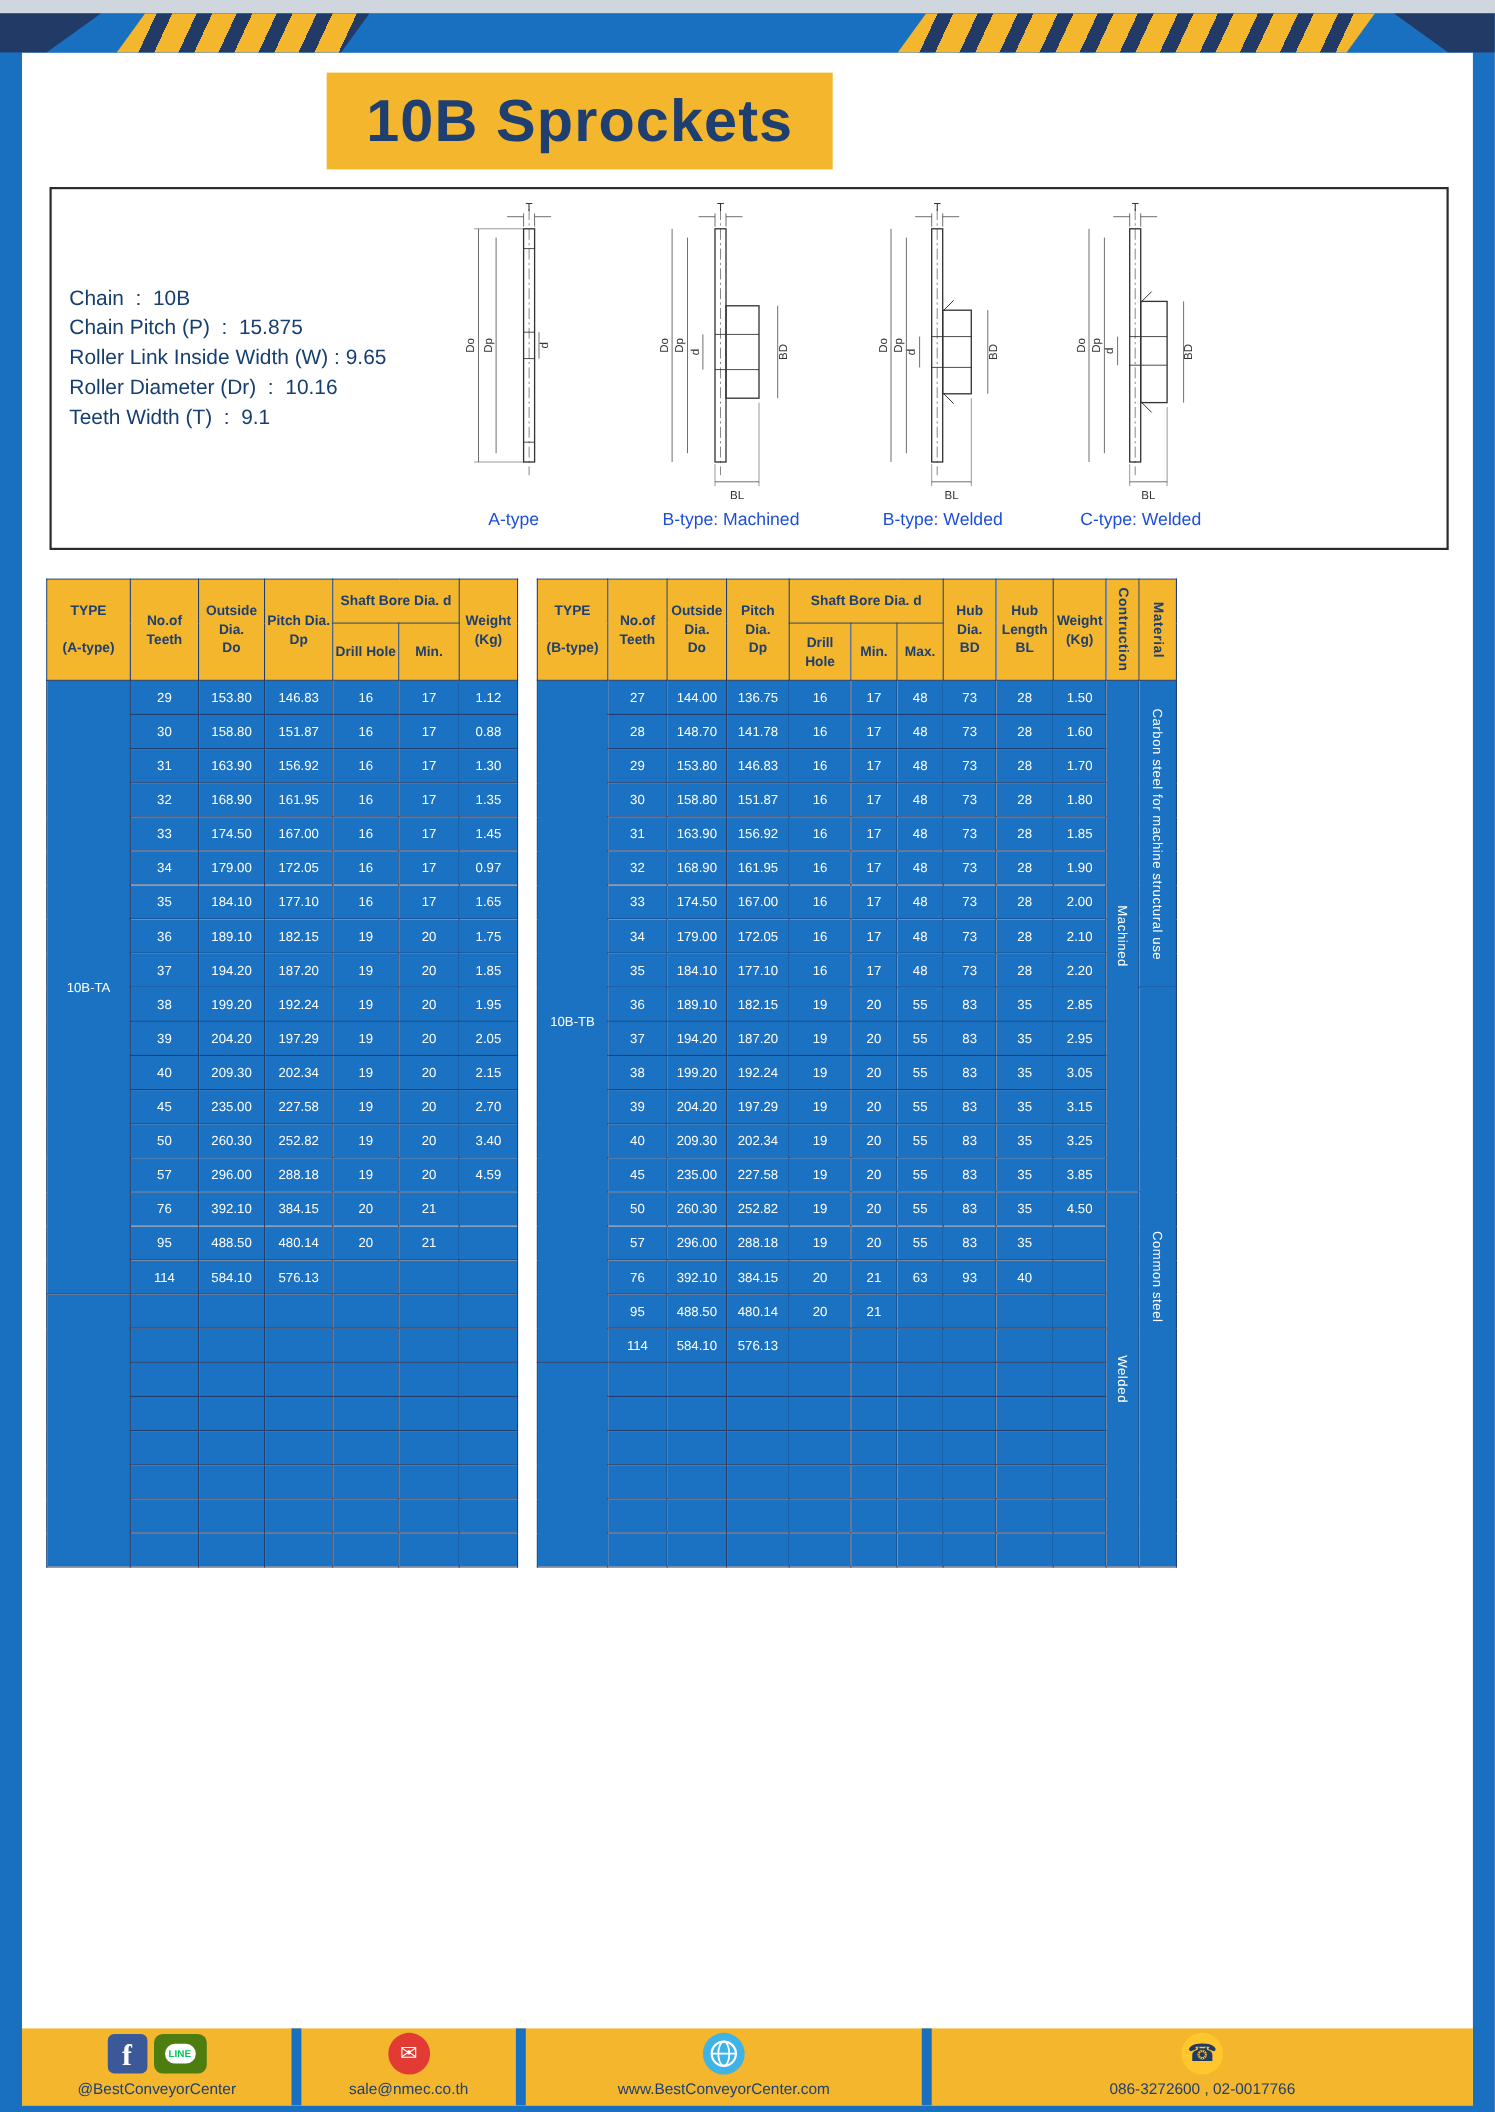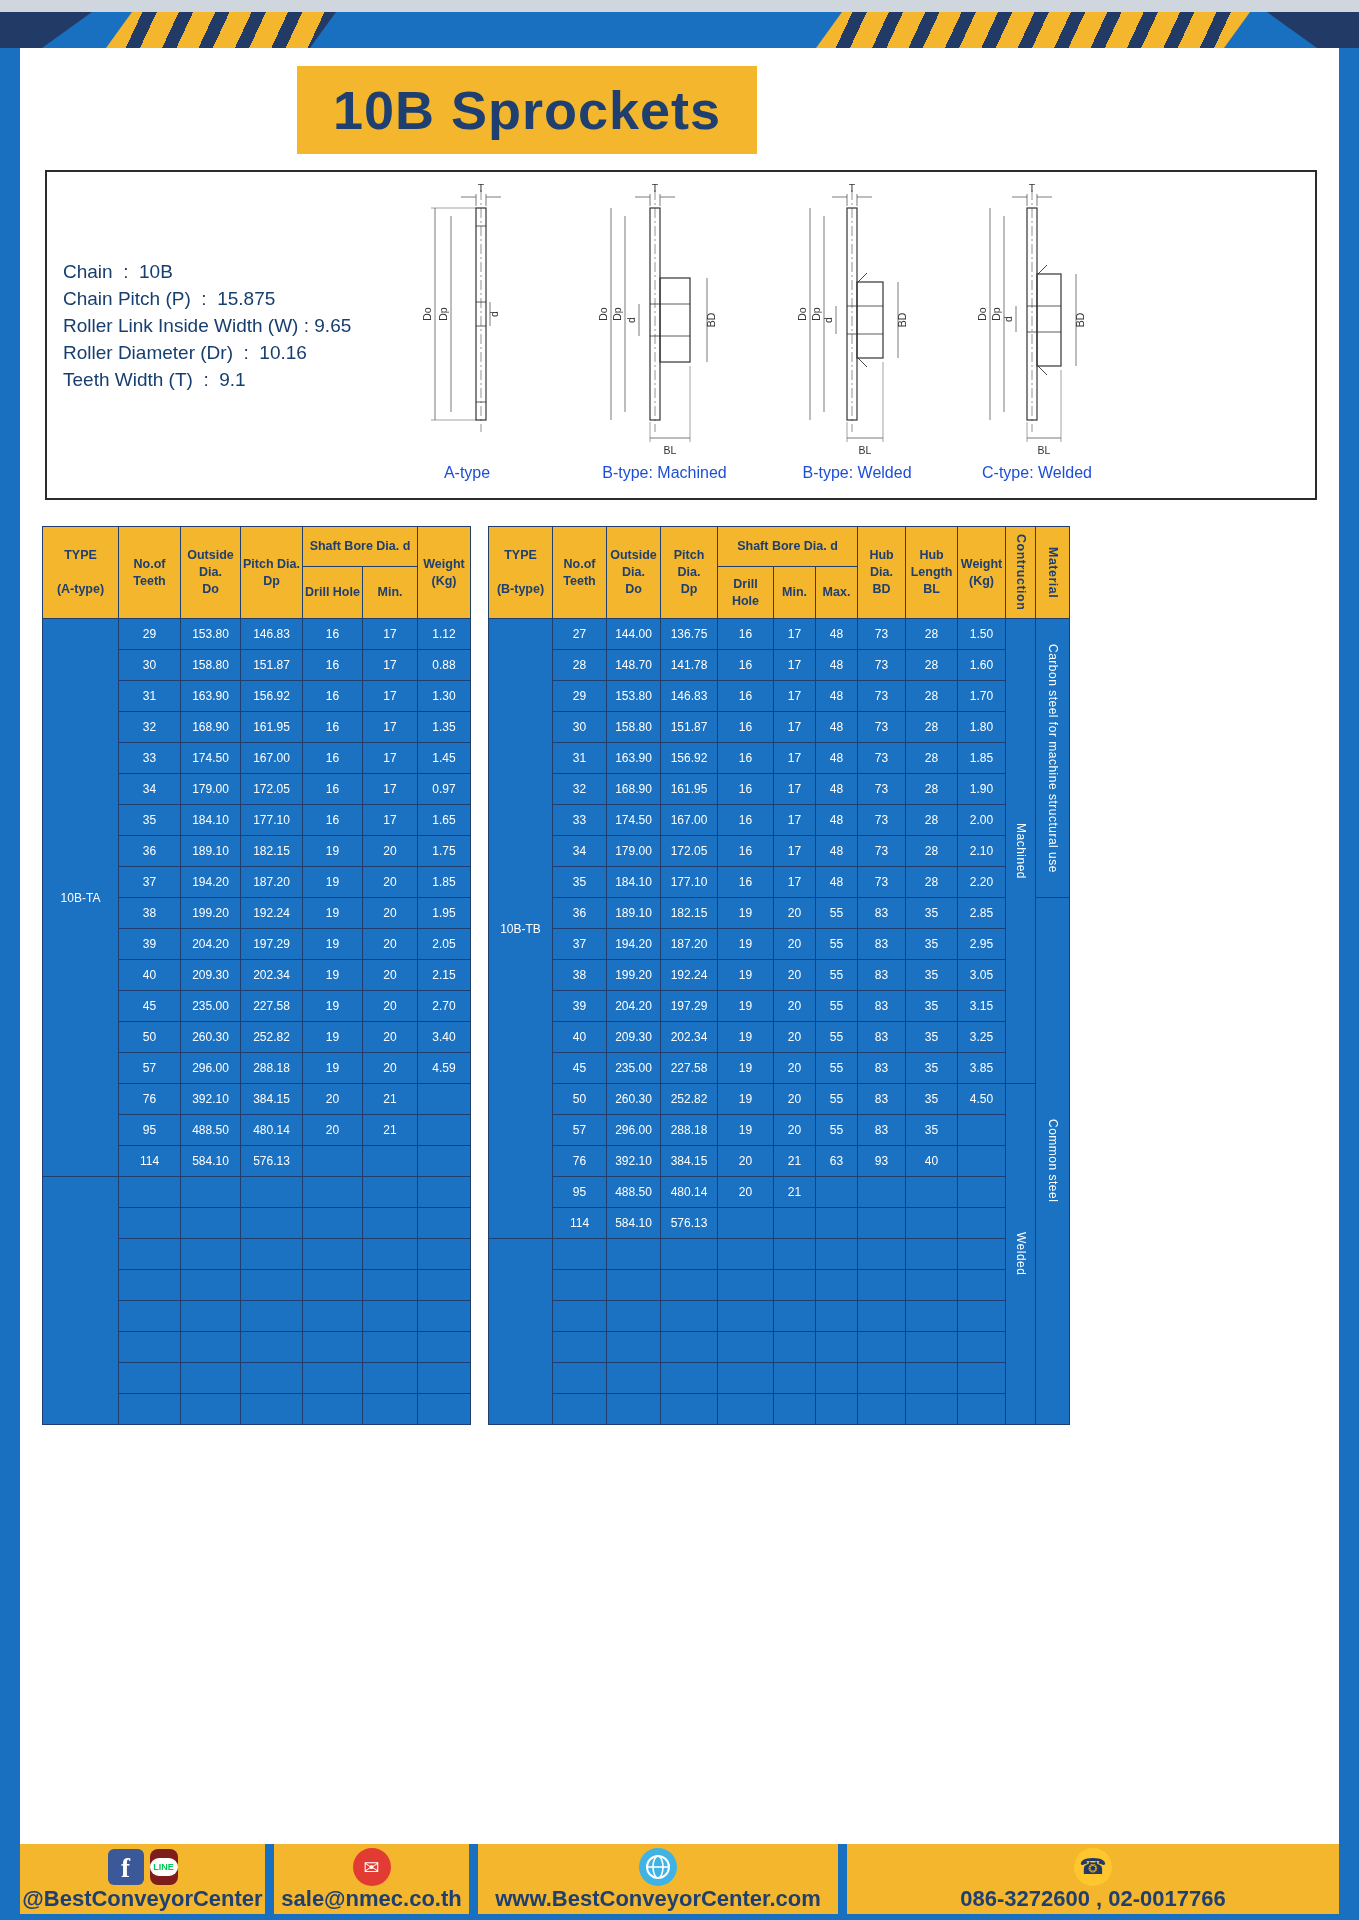--- a/index.html
+++ b/index.html
@@ -53,26 +53,26 @@
   td.vspan-cell { writing-mode:vertical-rl; font-size:11.5px; letter-spacing:0.5px; padding:6px 2px; text-align:center; }
   #table-a { width:428px; }
   #table-b { width:581px; }
 
   
   .footer { position:absolute; left:0; right:0; bottom:0; height:70px; background:#f3b62d;
     display:flex; align-items:stretch; }
   .fdiv { width:9px; background:#1a70c0; }
   .fsec { display:flex; flex-direction:column; align-items:center; justify-content:flex-start; padding-top:3px; }
   .fsec .ficons { display:flex; gap:6px; align-items:center; height:40px; }
-  .ftext { font-size:22px; font-weight:bold; color:#1e3f6f; line-height:24px; }
+  .ftext { font-size:14px; font-weight:normal; color:#1e3f6f; line-height:24px; }
   .sec-social { width:245px; } .sec-email { width:195px; } .sec-web { width:360px; } .sec-phone { flex:1; }
   .fb-icon { width:36px; height:36px; border-radius:6px; background:#3b5998; color:#fff;
     font-family:"Liberation Serif",serif; font-weight:bold; font-size:27px;
     display:flex; align-items:flex-end; justify-content:center; line-height:34px; }
-  .line-icon { width:28px; height:36px; border-radius:8px; background:#7f1d1d;
+  .line-icon { width:48px; height:36px; border-radius:8px; background:#4d7c0f;
     display:flex; align-items:center; justify-content:center; }
   .line-bubble { width:28px; height:18px; background:#fff; border-radius:9px;
     display:flex; align-items:center; justify-content:center;
     font-size:9px; font-weight:bold; color:#06c755; }
   .round-icon { width:38px; height:38px; border-radius:50%;
     display:flex; align-items:center; justify-content:center; }
   .mail-bg  { background:#e23b33; color:#fff; font-size:19px; }
   .globe-bg { background:#3fb3e6; }
   .phone-bg { background:#ffc62e; color:#223a66; font-size:22px; }
 </style>

